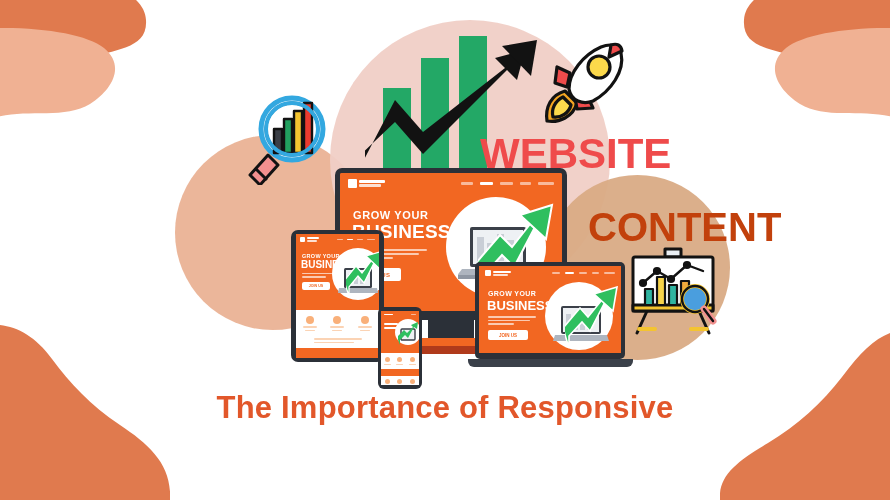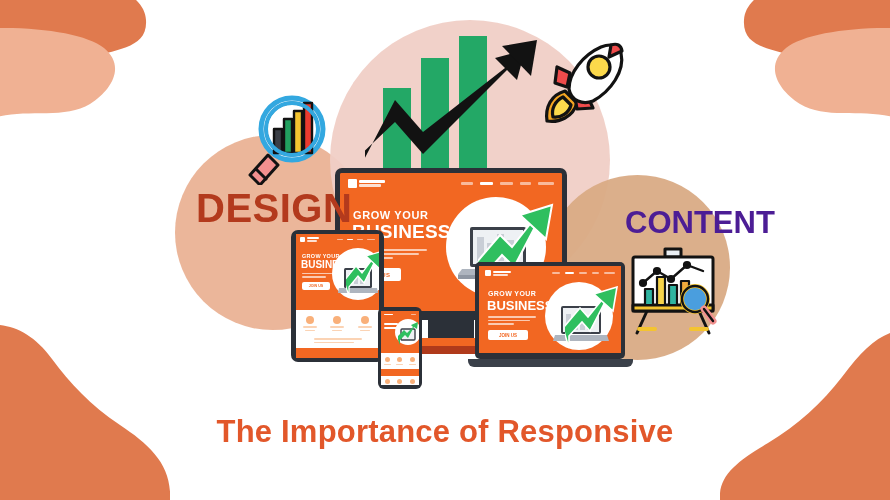--- a/index.html
+++ b/index.html
@@ -15,21 +15,21 @@
   
   .bgcircle { position:absolute; border-radius:50%; }
   #circle-design  { left:175px; top:135px; width:195px; height:195px; background:#eab295; opacity:.95; }
   #circle-website { left:330px; top:20px;  width:280px; height:280px; background:#f0cfc6; opacity:.95; }
   #circle-content { left:545px; top:175px; width:185px; height:185px; background:#d9ab85; opacity:.95; }
 
   
   .word { position:absolute; font-weight:bold; letter-spacing:.5px; white-space:nowrap; }
   #label-design  { left:196px; top:186px; font-size:40px; color:#b33a1d; }
   #label-website { left:480px; top:130px; font-size:42px; color:#ef4b4b; letter-spacing:0px; }
-  #label-content { left:588px; top:205px; font-size:31px; color:#4c1d95; letter-spacing:0px;margin-left:37px; }
+  #label-content { left:588px; top:205px; font-size:40px; color:#c2410c; letter-spacing:0px; }
 
   
   #icon-magnifier-chart { position:absolute; left:234px; top:93px; width:96px; height:92px; }
 
   
   #icon-presentation { position:absolute; left:625px; top:245px; width:96px; height:90px; }
 
   
   #icon-rocket { position:absolute; left:535px; top:33px; width:95px; height:95px; }
 
@@ -86,21 +86,21 @@
   .wp-arrow { position:absolute; }
   .wp-feat { position:absolute; display:flex; justify-content:space-around; width:100%; }
   .wp-feat > div { display:flex; flex-direction:column; align-items:center; gap:2px; }
   .wp-feat .ic { background:#f9b07a; border-radius:50%; }
   .wp-feat .t { background:#fbd3b4; border-radius:1px; }
   .wp-footband { position:absolute; background:#f26722; }
 
   
   #main-title { position:absolute; left:0; right:0; top:388px; text-align:center;
                 color:#e2572a; font-size:31px; font-weight:bold; line-height:1.28; letter-spacing:.2px; }
-  #main-title div { white-space:nowrap;margin-top:24px; }
+  #main-title div { white-space:nowrap; }
 </style>
 </head>
 <body>
 
 <div id="stage">
 
   <div class="blob" id="blob-top-left" style="left:-6px; top:-10px;">
     <svg width="160" height="130" viewBox="0 0 160 130">
       <path d="M-30,-20 C60,-25 150,-10 152,30 C154,60 120,58 92,70 C60,84 40,110 10,104 C-14,99 -30,70 -30,-20 Z" fill="#e07a4e"></path>
       <path d="M-30,40 C30,34 90,42 110,58 C132,76 118,100 96,114 C70,130 30,118 0,128 C-16,133 -30,126 -30,40 Z" fill="#f0b193"></path>
@@ -475,20 +475,20 @@
           </div>
           <div>
             <div class="ic" style="width:5px;height:5px;"></div>
           </div>
         </div>
 
       </div>
     </div>
   </div>
 
-  <div class="word" id="label-design">DESIGN</div>
+  <div class="word" id="label-website">WEBSITE</div>
   <div class="word" id="label-content">CONTENT</div>
 
   <div id="main-title">
     <div>The Importance of Responsive</div>
   </div>
 
 </div>
 
 </body></html>

